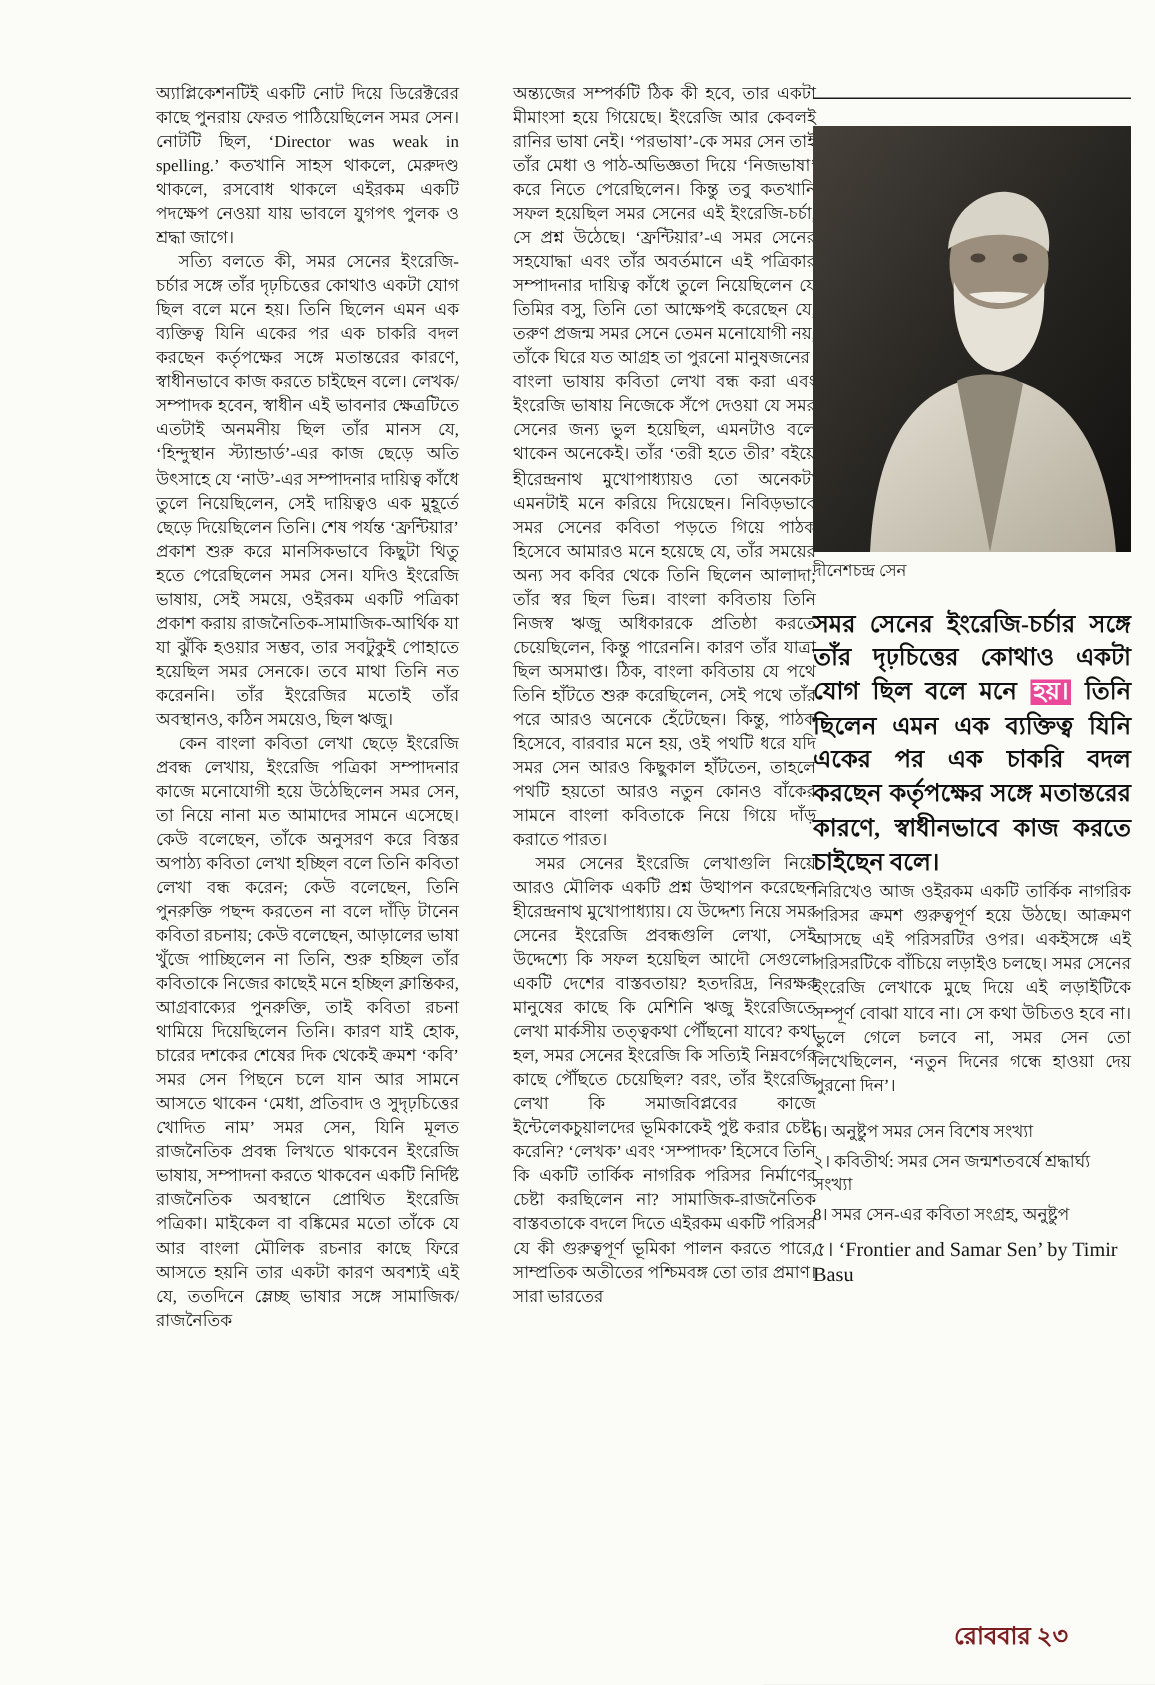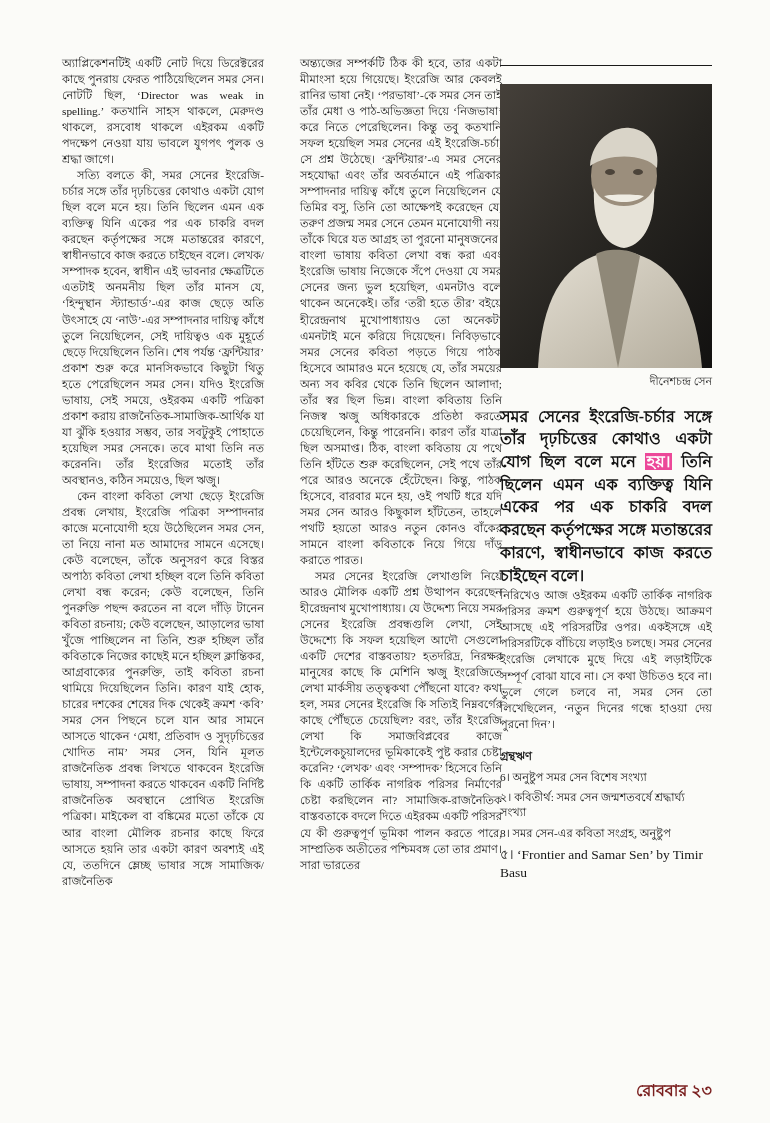--- a/index.html
+++ b/index.html
@@ -10,35 +10,35 @@
     background:#fbfbf8;
     font-family:"Liberation Serif", serif;
     color:#161616;
     overflow:hidden;
   }
   .col{
     position:absolute;
     text-align:justify;
     font-size:11.3px;
     line-height:1.42;
+    margin-left:42px;
   }
   .col1{left:62px;top:55px;width:202px;}
   .col2{left:300px;top:55px;width:202px;}
   .col3{left:500px;top:55px;width:212px;font-size:11.3px;}
   p.para{margin:0;}
   p.indent{text-indent:15px;}
   .top-rule{
     border:none;border-top:1.6px solid #1a1a1a;
     margin:10px 0 18px 0;width:212px;
   }
   .photo{
     width:212px;height:284px;display:block;
   }
   .caption{
-    text-align:right;
     font-size:11px;
     margin:6px 0 16px 0;
     color:#222;
   }
   .pullquote{
     font-size:16px;
     font-weight:bold;
     line-height:1.42;
     text-align:justify;
     color:#111;
@@ -130,21 +130,20 @@
 
     <div class="caption">দীনেশচন্দ্র সেন</div>
 
     <div class="pullquote">
       <span>সমর সেনের ইংরেজি-চর্চার সঙ্গে তাঁর দৃঢ়চিত্তের কোথাও একটা যোগ ছিল বলে মনে </span><span class="hl">হয়।</span><span> তিনি ছিলেন এমন এক ব্যক্তিত্ব যিনি একের পর এক চাকরি বদল করছেন কর্তৃপক্ষের সঙ্গে মতান্তরের কারণে, স্বাধীনভাবে কাজ করতে চাইছেন বলে।</span>
     </div>
 
     <p class="para col3-body">নিরিখেও আজ ওইরকম একটি তার্কিক নাগরিক পরিসর ক্রমশ গুরুত্বপূর্ণ হয়ে উঠছে। আক্রমণ আসছে এই পরিসরটির ওপর। একইসঙ্গে এই পরিসরটিকে বাঁচিয়ে লড়াইও চলছে। সমর সেনের ইংরেজি লেখাকে মুছে দিয়ে এই লড়াইটিকে সম্পূর্ণ বোঝা যাবে না। সে কথা উচিতও হবে না। ভুলে গেলে চলবে না, সমর সেন তো লিখেছিলেন, ‘নতুন দিনের গন্ধে হাওয়া দেয় পুরনো দিন’।</p>
 
     <div class="refs">
-      <p class="refs-title">গ্রন্থঋণ</p>
       <p class="ref-item">6। অনুষ্টুপ সমর সেন বিশেষ সংখ্যা</p>
       <p class="ref-item">২। কবিতীর্থ: সমর সেন জন্মশতবর্ষে শ্রদ্ধার্ঘ্য সংখ্যা</p>
       <p class="ref-item">8। সমর সেন-এর কবিতা সংগ্রহ, অনুষ্টুপ</p>
       <p class="ref-item ref-en">৫। ‘Frontier and Samar Sen’ by Timir Basu</p>
     </div>
 
   </div>
 
   <div class="footer">রোববার ২৩</div>
 

